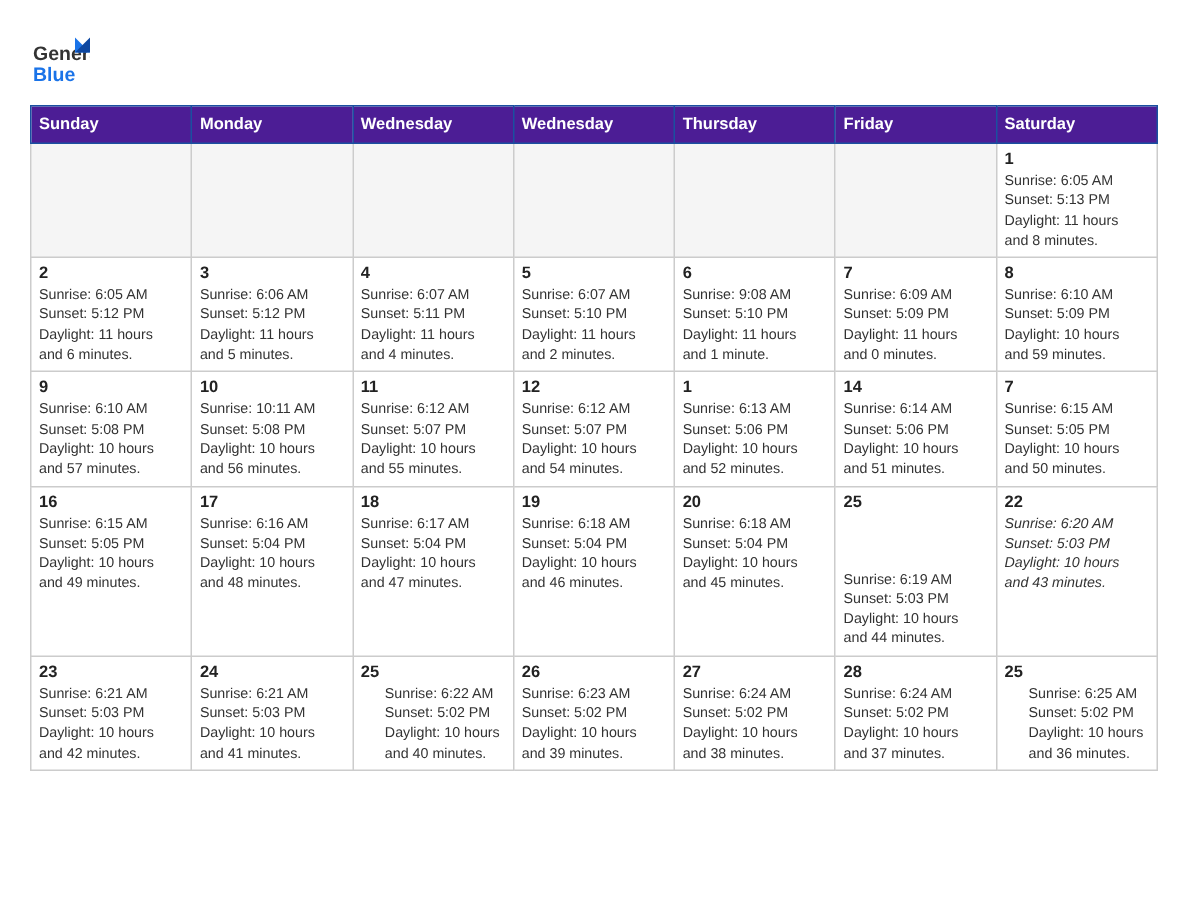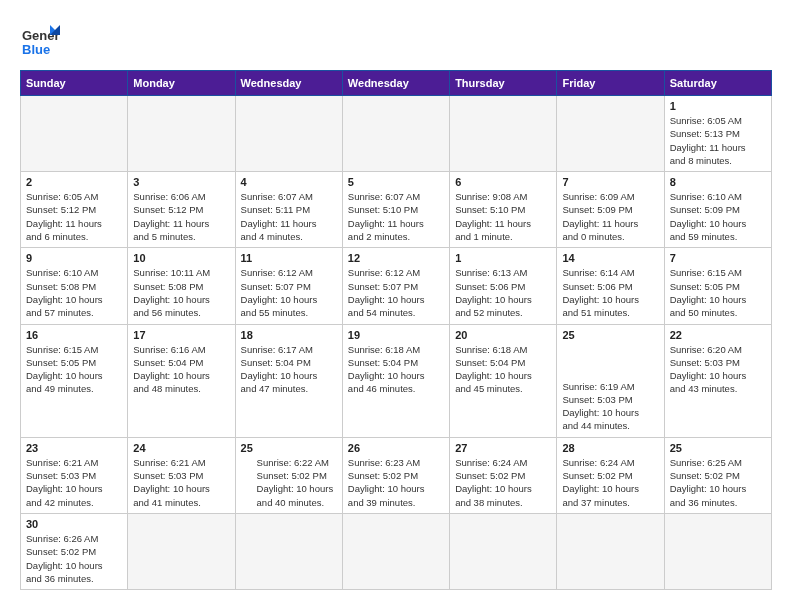--- a/index.html
+++ b/index.html
@@ -272,21 +272,21 @@
         </td>
         <td>
           <div class="day-num">25</div>
           <div class="day-info" style="white-space: pre-line; margin-top: 39px;">Sunrise: 6:19 AM
 Sunset: 5:03 PM
 Daylight: 10 hours
 and 44 minutes.</div>
         </td>
         <td>
           <div class="day-num">22</div>
-          <div class="day-info" style="white-space: pre-line;">Sunrise: 6:20 AM
+          <div class="day-info" style="white-space: pre-line; font-style: italic;">Sunrise: 6:20 AM
 Sunset: 5:03 PM
 Daylight: 10 hours
 and 43 minutes.</div>
         </td>
       </tr>
       <tr>
         <td>
           <div class="day-num">23</div>
           <div class="day-info" style="white-space: pre-line;">Sunrise: 6:21 AM
 Sunset: 5:03 PM
@@ -323,35 +323,20 @@
         </td>
         <td>
           <div class="day-num">28</div>
           <div class="day-info" style="white-space: pre-line;">Sunrise: 6:24 AM
 Sunset: 5:02 PM
 Daylight: 10 hours
 and 37 minutes.</div>
         </td>
         <td>
           <div class="day-num">25</div>
-          <div class="day-info" style="white-space: pre-line;">Sunrise: 6:25 AM
+          <div class="day-info" style="white-space: pre-line; margin-left: 16px;">Sunrise: 6:25 AM
 Sunset: 5:02 PM
 Daylight: 10 hours
 and 36 minutes.</div>
         </td>
-      </tr>
-      <tr>
-        <td>
-          <div class="day-num">30</div>
-          <div class="day-info" style="white-space: pre-line;">Sunrise: 6:26 AM
-Sunset: 5:02 PM
-Daylight: 10 hours
-and 36 minutes.</div>
-        </td>
-        <td class="empty"></td>
-        <td class="empty"></td>
-        <td class="empty"></td>
-        <td class="empty"></td>
-        <td class="empty"></td>
-        <td class="empty"></td>
       </tr>
     </tbody>
 </table>
 
 </body></html>

